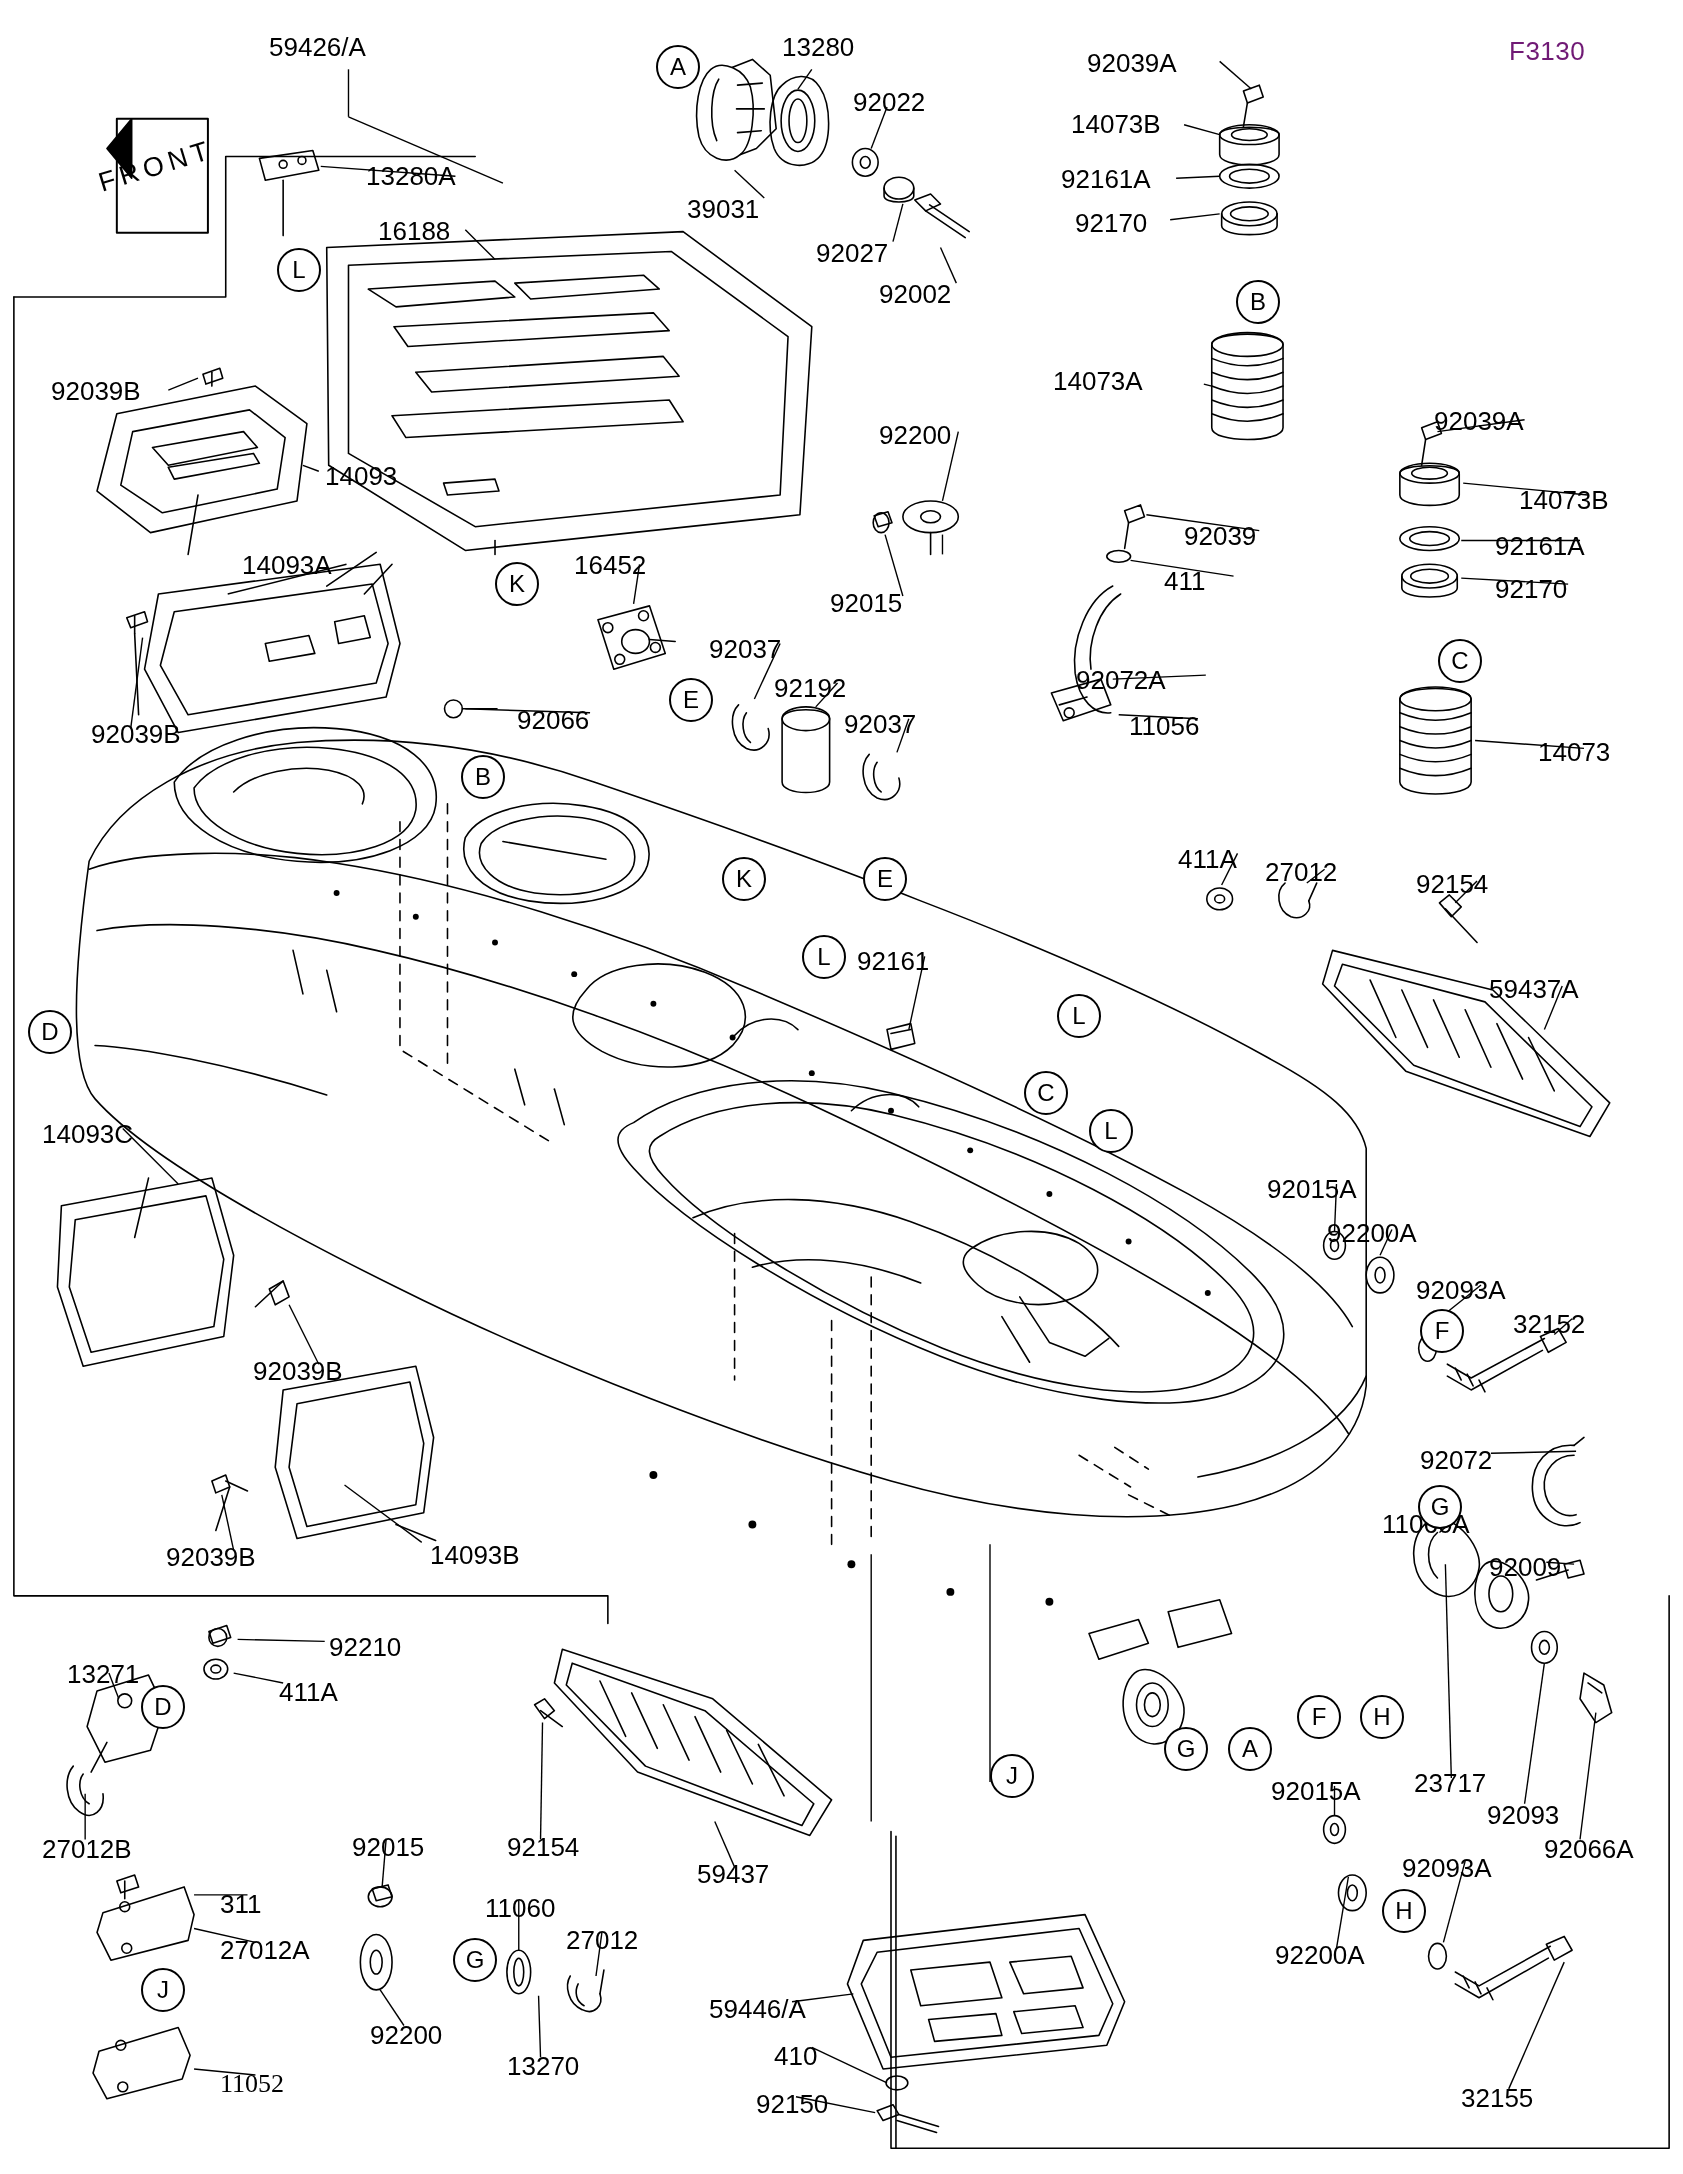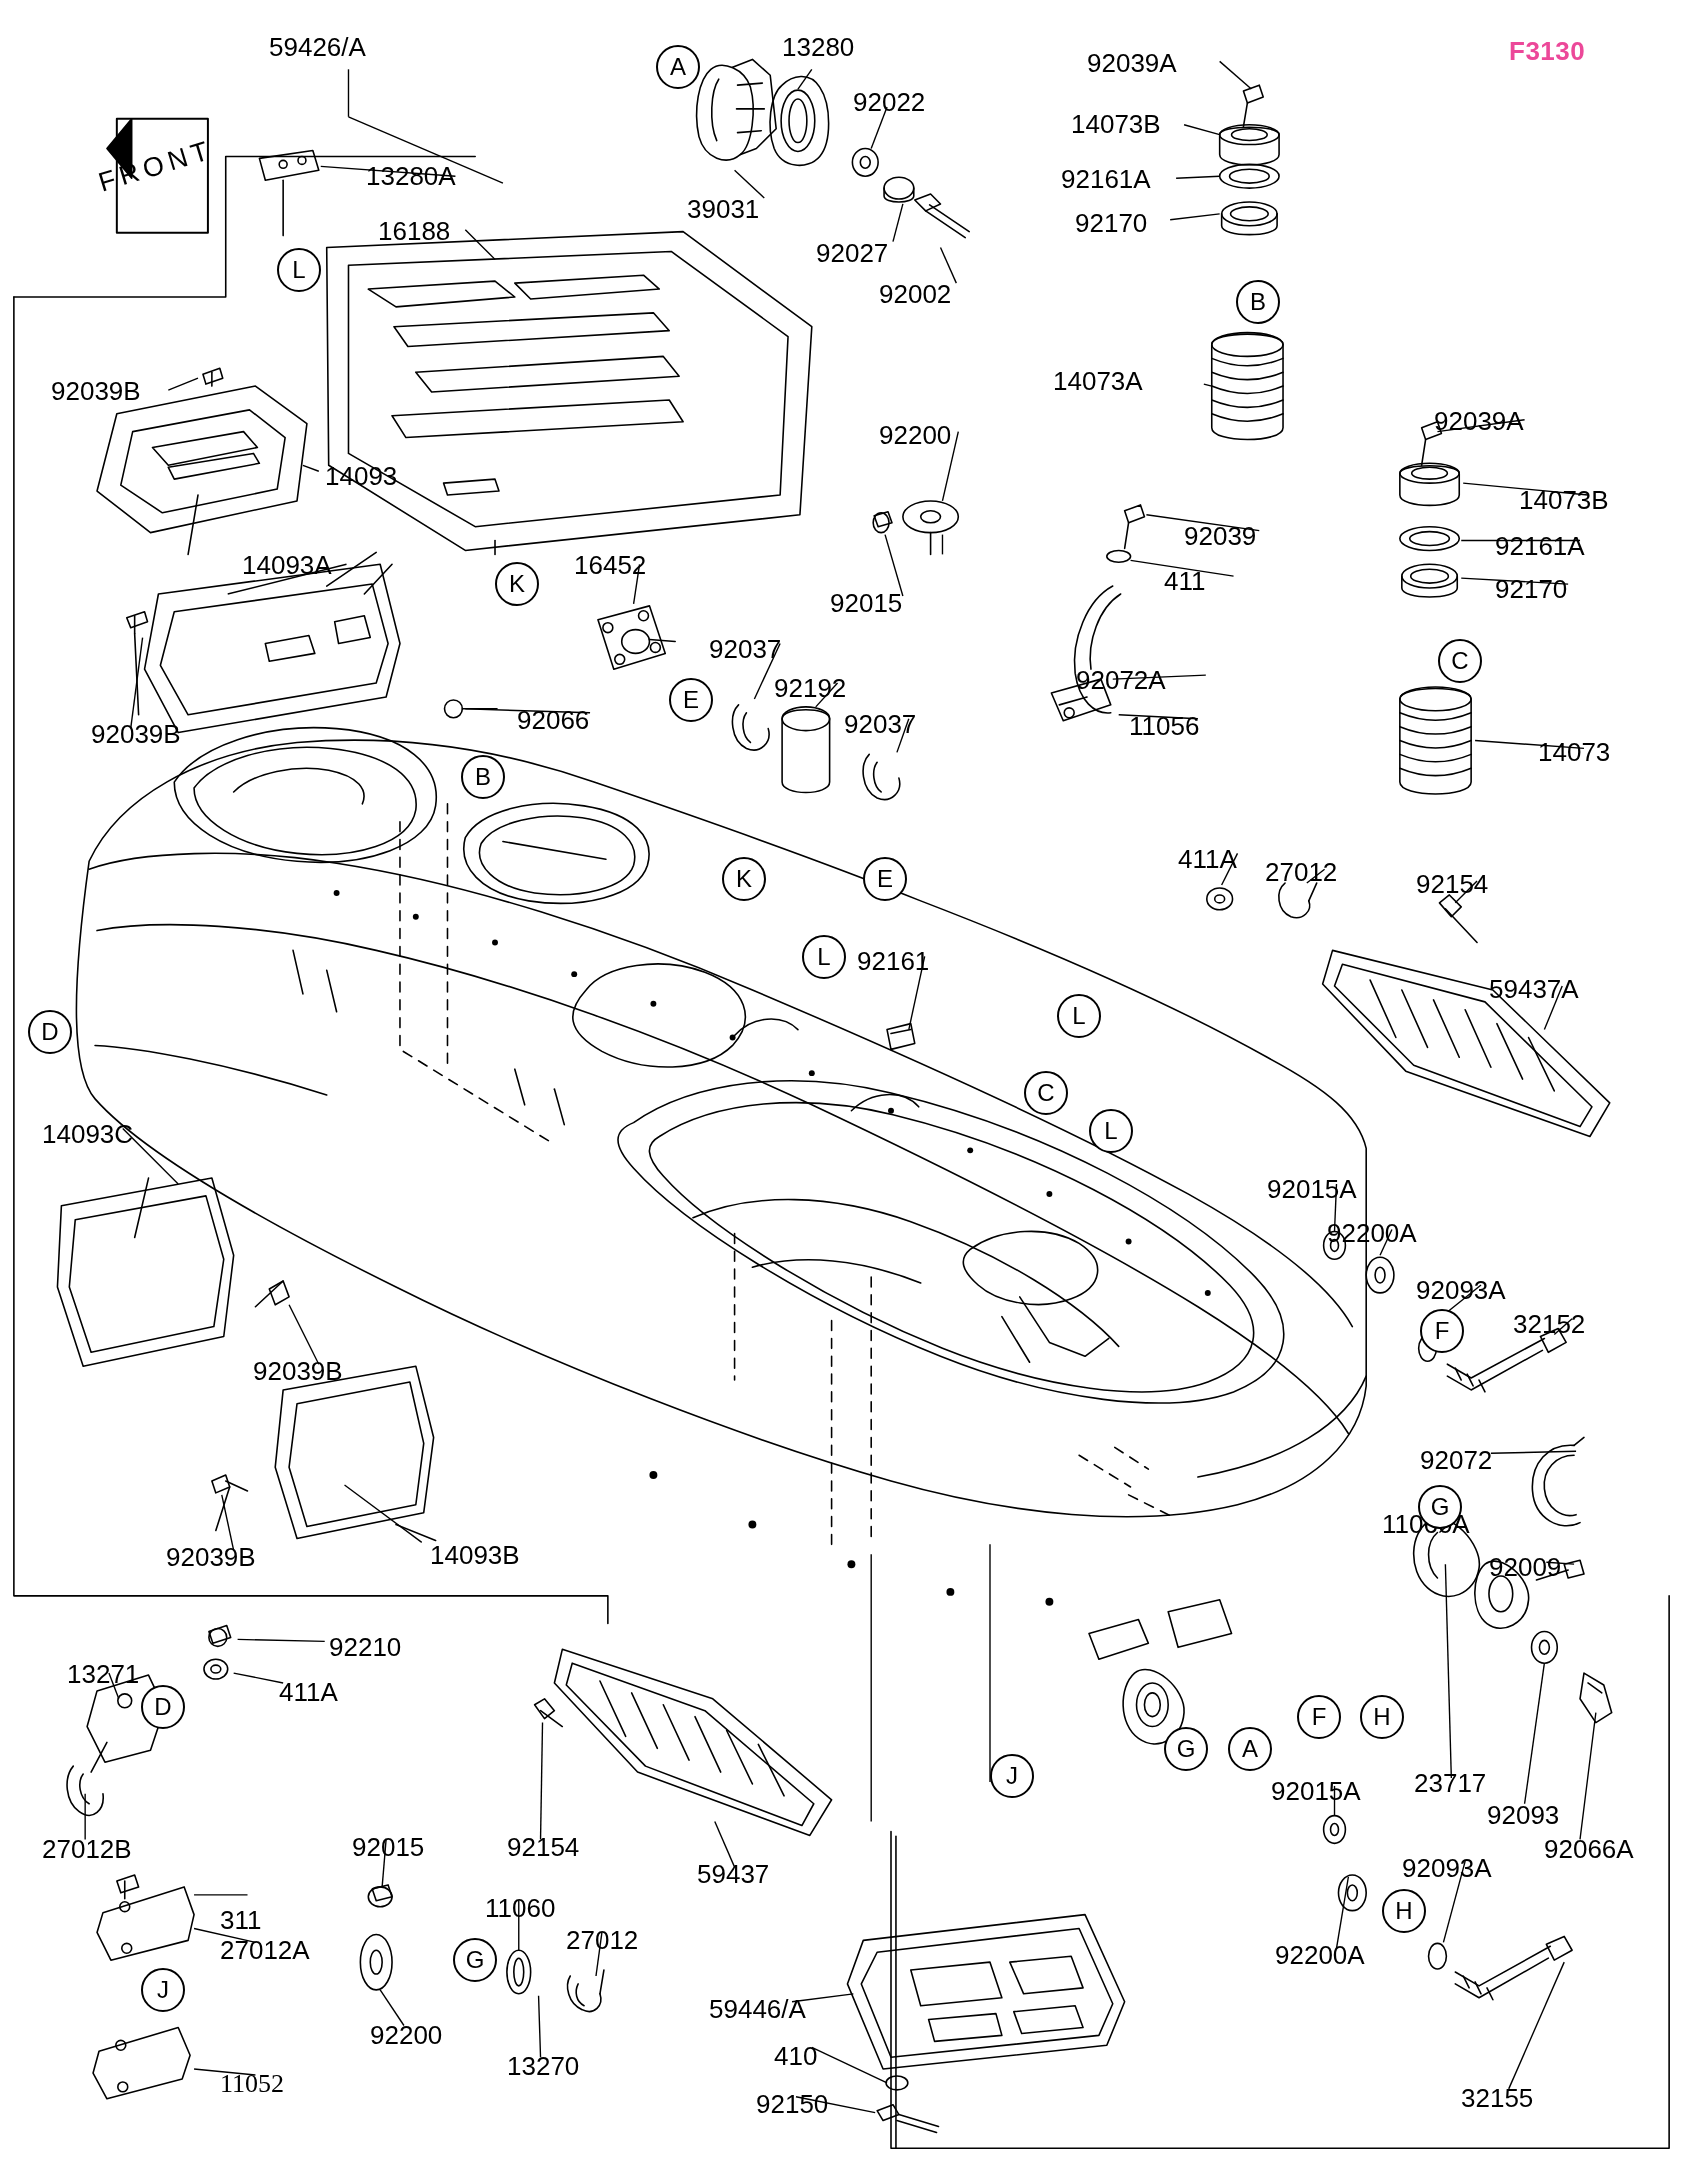--- a/index.html
+++ b/index.html
@@ -1,18 +1,18 @@
 <!DOCTYPE html>
 <html><head>
 <meta charset="utf-8">
 <style>
   html,body{margin:0;padding:0;background:#ffffff;}
   body{width:1683px;height:2174px;position:relative;font-family:"Liberation Sans",sans-serif;color:#000;}
   #sheet{position:absolute;left:0;top:0;width:1683px;height:2174px;overflow:hidden;}
-  .lbl{position:absolute;font-size:26px;letter-spacing:0.5px;white-space:nowrap;color:#ec4899;font-weight:bold;}
+  .lbl{position:absolute;font-size:26px;letter-spacing:0.5px;white-space:nowrap;color:#701a75;}
   .code{position:absolute;font-size:26px;white-space:nowrap;}
   .cir{position:absolute;border:2px solid #000;border-radius:50%;width:40px;height:40px;
        display:flex;align-items:center;justify-content:center;font-size:24px;background:#fff;}
   svg.art{position:absolute;left:0;top:0;width:1683px;height:2174px;pointer-events:none;}
   .front{position:absolute;left:77px;top:109px;width:149px;height:109px;}
   .front .txt{position:absolute;left:20px;top:42px;font-size:27px;letter-spacing:5px;transform:rotate(-17deg);}
 </style>
 </head>
 <body>
 
@@ -526,21 +526,21 @@
       <div class="code" style="left: 279px; top: 1677px;">411A</div>
       <div class="code" style="left: 1271px; top: 1776px;">92015A</div>
       <div class="code" style="left: 1414px; top: 1768px;">23717</div>
       <div class="code" style="left: 1487px; top: 1800px;">92093</div>
       <div class="code" style="left: 1544px; top: 1834px;">92066A</div>
       <div class="code" style="left: 42px; top: 1834px;">27012B</div>
       <div class="code" style="left: 352px; top: 1832px;">92015</div>
       <div class="code" style="left: 507px; top: 1832px;">92154</div>
       <div class="code" style="left: 697px; top: 1859px;">59437</div>
       <div class="code" style="left: 1402px; top: 1853px;">92093A</div>
-      <div class="code" style="left: 220px; top: 1889px; margin-top: 16px;">311</div>
+      <div class="code" style="left: 220px; top: 1889px;">311</div>
       <div class="code" style="left: 485px; top: 1893px;">11060</div>
       <div class="code" style="left: 566px; top: 1925px;">27012</div>
       <div class="code" style="left: 220px; top: 1935px;">27012A</div>
       <div class="code" style="left: 1275px; top: 1940px;">92200A</div>
       <div class="code" style="left: 370px; top: 2020px;">92200</div>
       <div class="code" style="left: 709px; top: 1994px;">59446/A</div>
       <div class="code" style="left: 507px; top: 2051px;">13270</div>
       <div class="code" style="left: 774px; top: 2041px;">410</div>
       <div class="code" style="left: 220px; top: 2069px; font-family: Liberation Serif, serif;">11052</div>
       <div class="code" style="left: 756px; top: 2089px;">92150</div>

